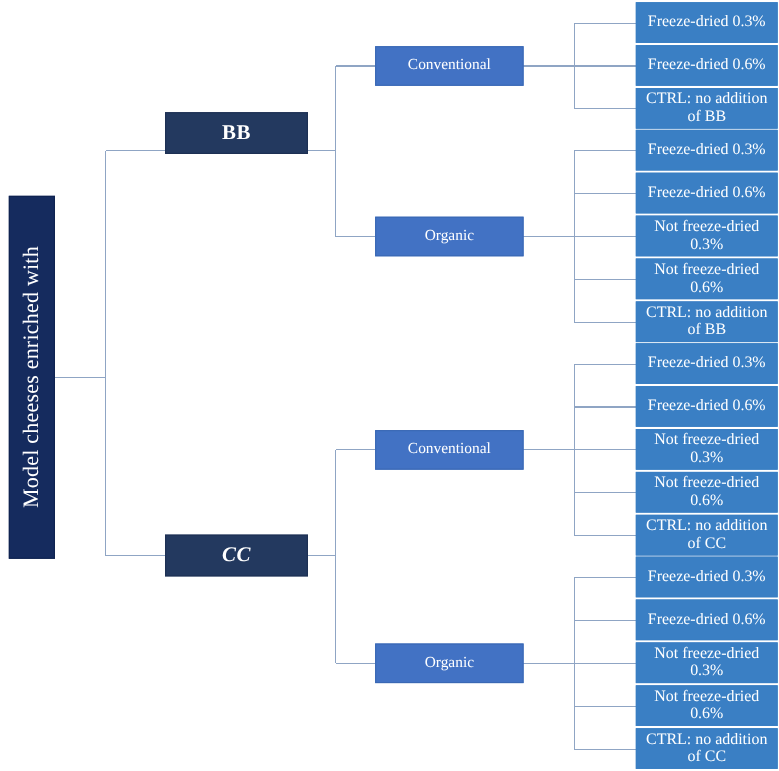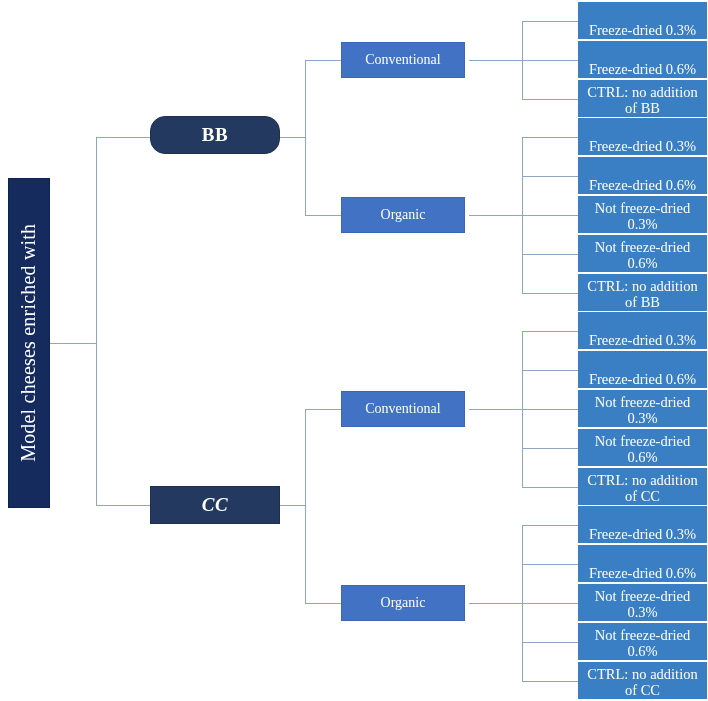--- a/index.html
+++ b/index.html
@@ -61,48 +61,48 @@
   .node.lvl2 {
     left: 150px;
     width: 130px;
     height: 38px;
     background: #23395f;
     border: 1px solid #1d3053;
     font-size: 19px;
     font-weight: bold;
     letter-spacing: 0.5px;
   }
-  .node.lvl2.bb { top: 116px; border-radius: 15px; }
+  .node.lvl2.bb { top: 102px; }
   .node.lvl2.cc { top: 486px; font-style: italic; }
 
   
   .node.lvl3 {
     left: 341px;
-    width: 124px;
+    width: 135px;
     height: 36px;
     background: #4272c4;
     border: 1px solid #3a68b4;
     font-size: 14px;
   }
   .node.lvl3.g0 { top: 42px; }
   .node.lvl3.g1 { top: 197px; }
   .node.lvl3.g2 { top: 391px; }
   .node.lvl3.g3 { top: 585px; }
 
   
   .leaf {
     position: absolute;
     left: 578px;
     width: 129px;
     height: 37px;
     box-sizing: border-box;
     background: #3a7fc4;
     border: 1px solid #3a7fc4;
     display: flex;
-    align-items: flex-end;
+    align-items: center;
     justify-content: center;
     text-align: center;
     color: #ffffff;
     font-size: 14.5px;
     line-height: 1.06;
     padding: 0 2px;
   }
   .leaf .txt { display: block; }
 </style>
 </head>

